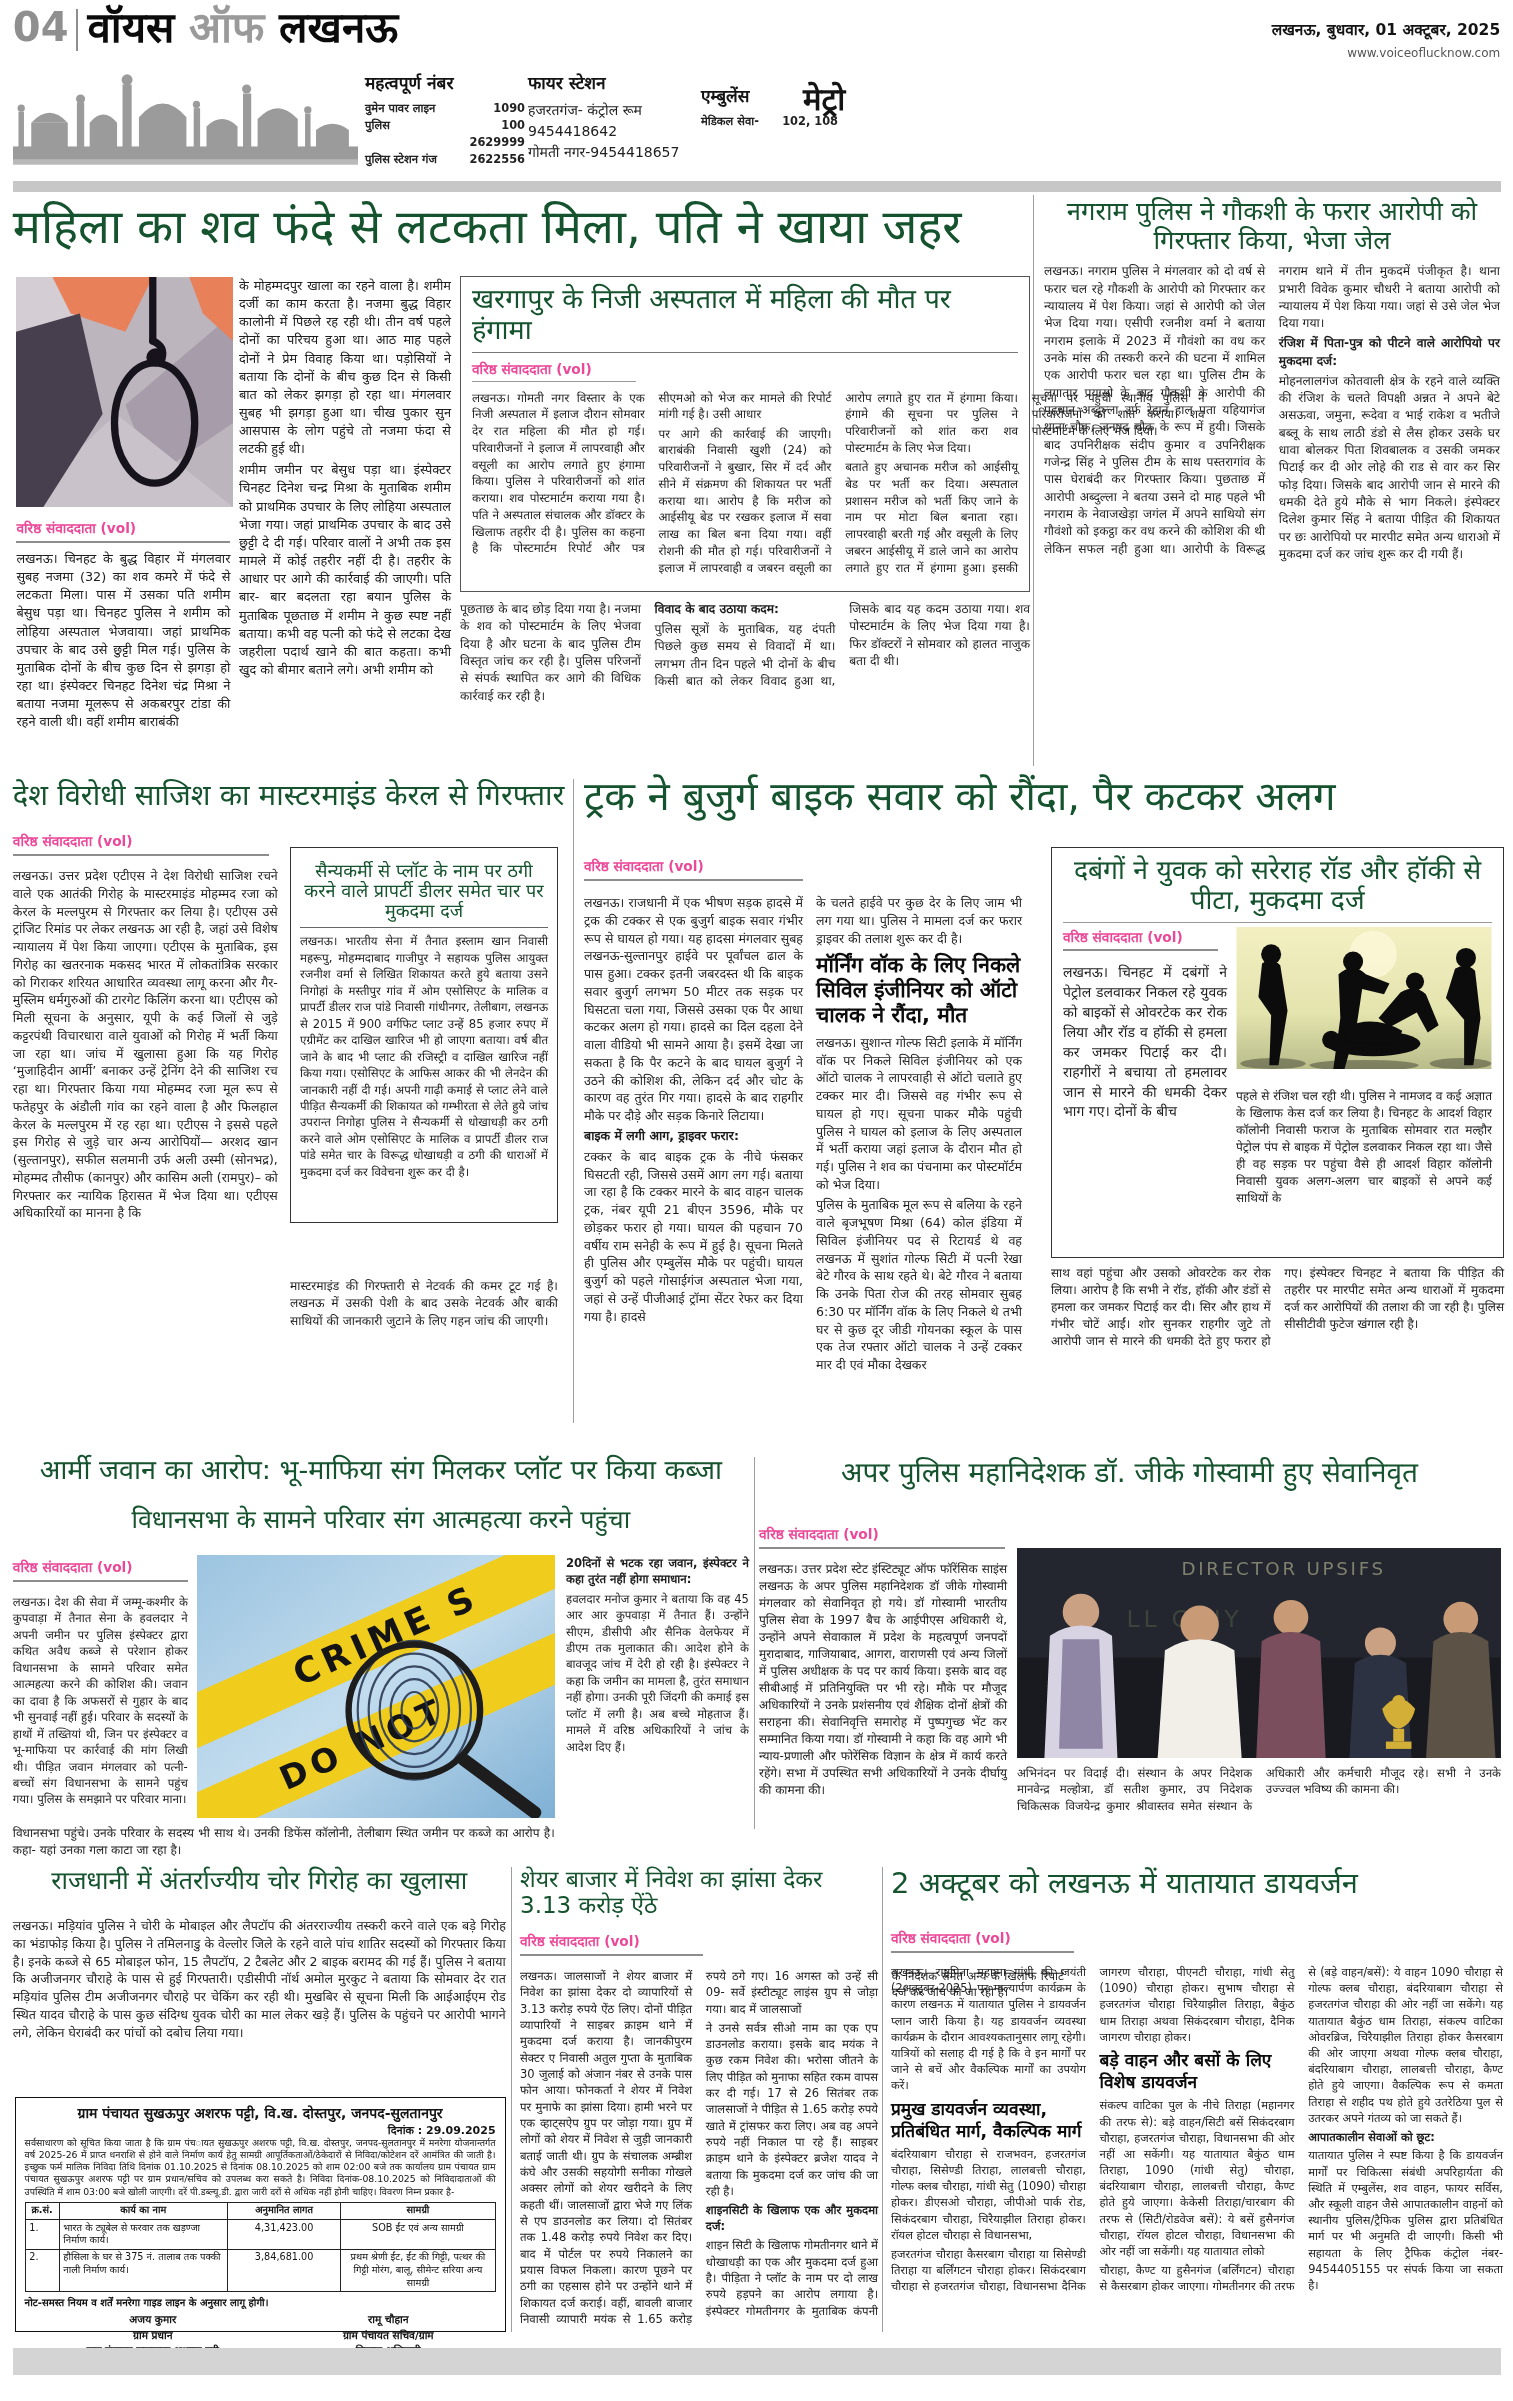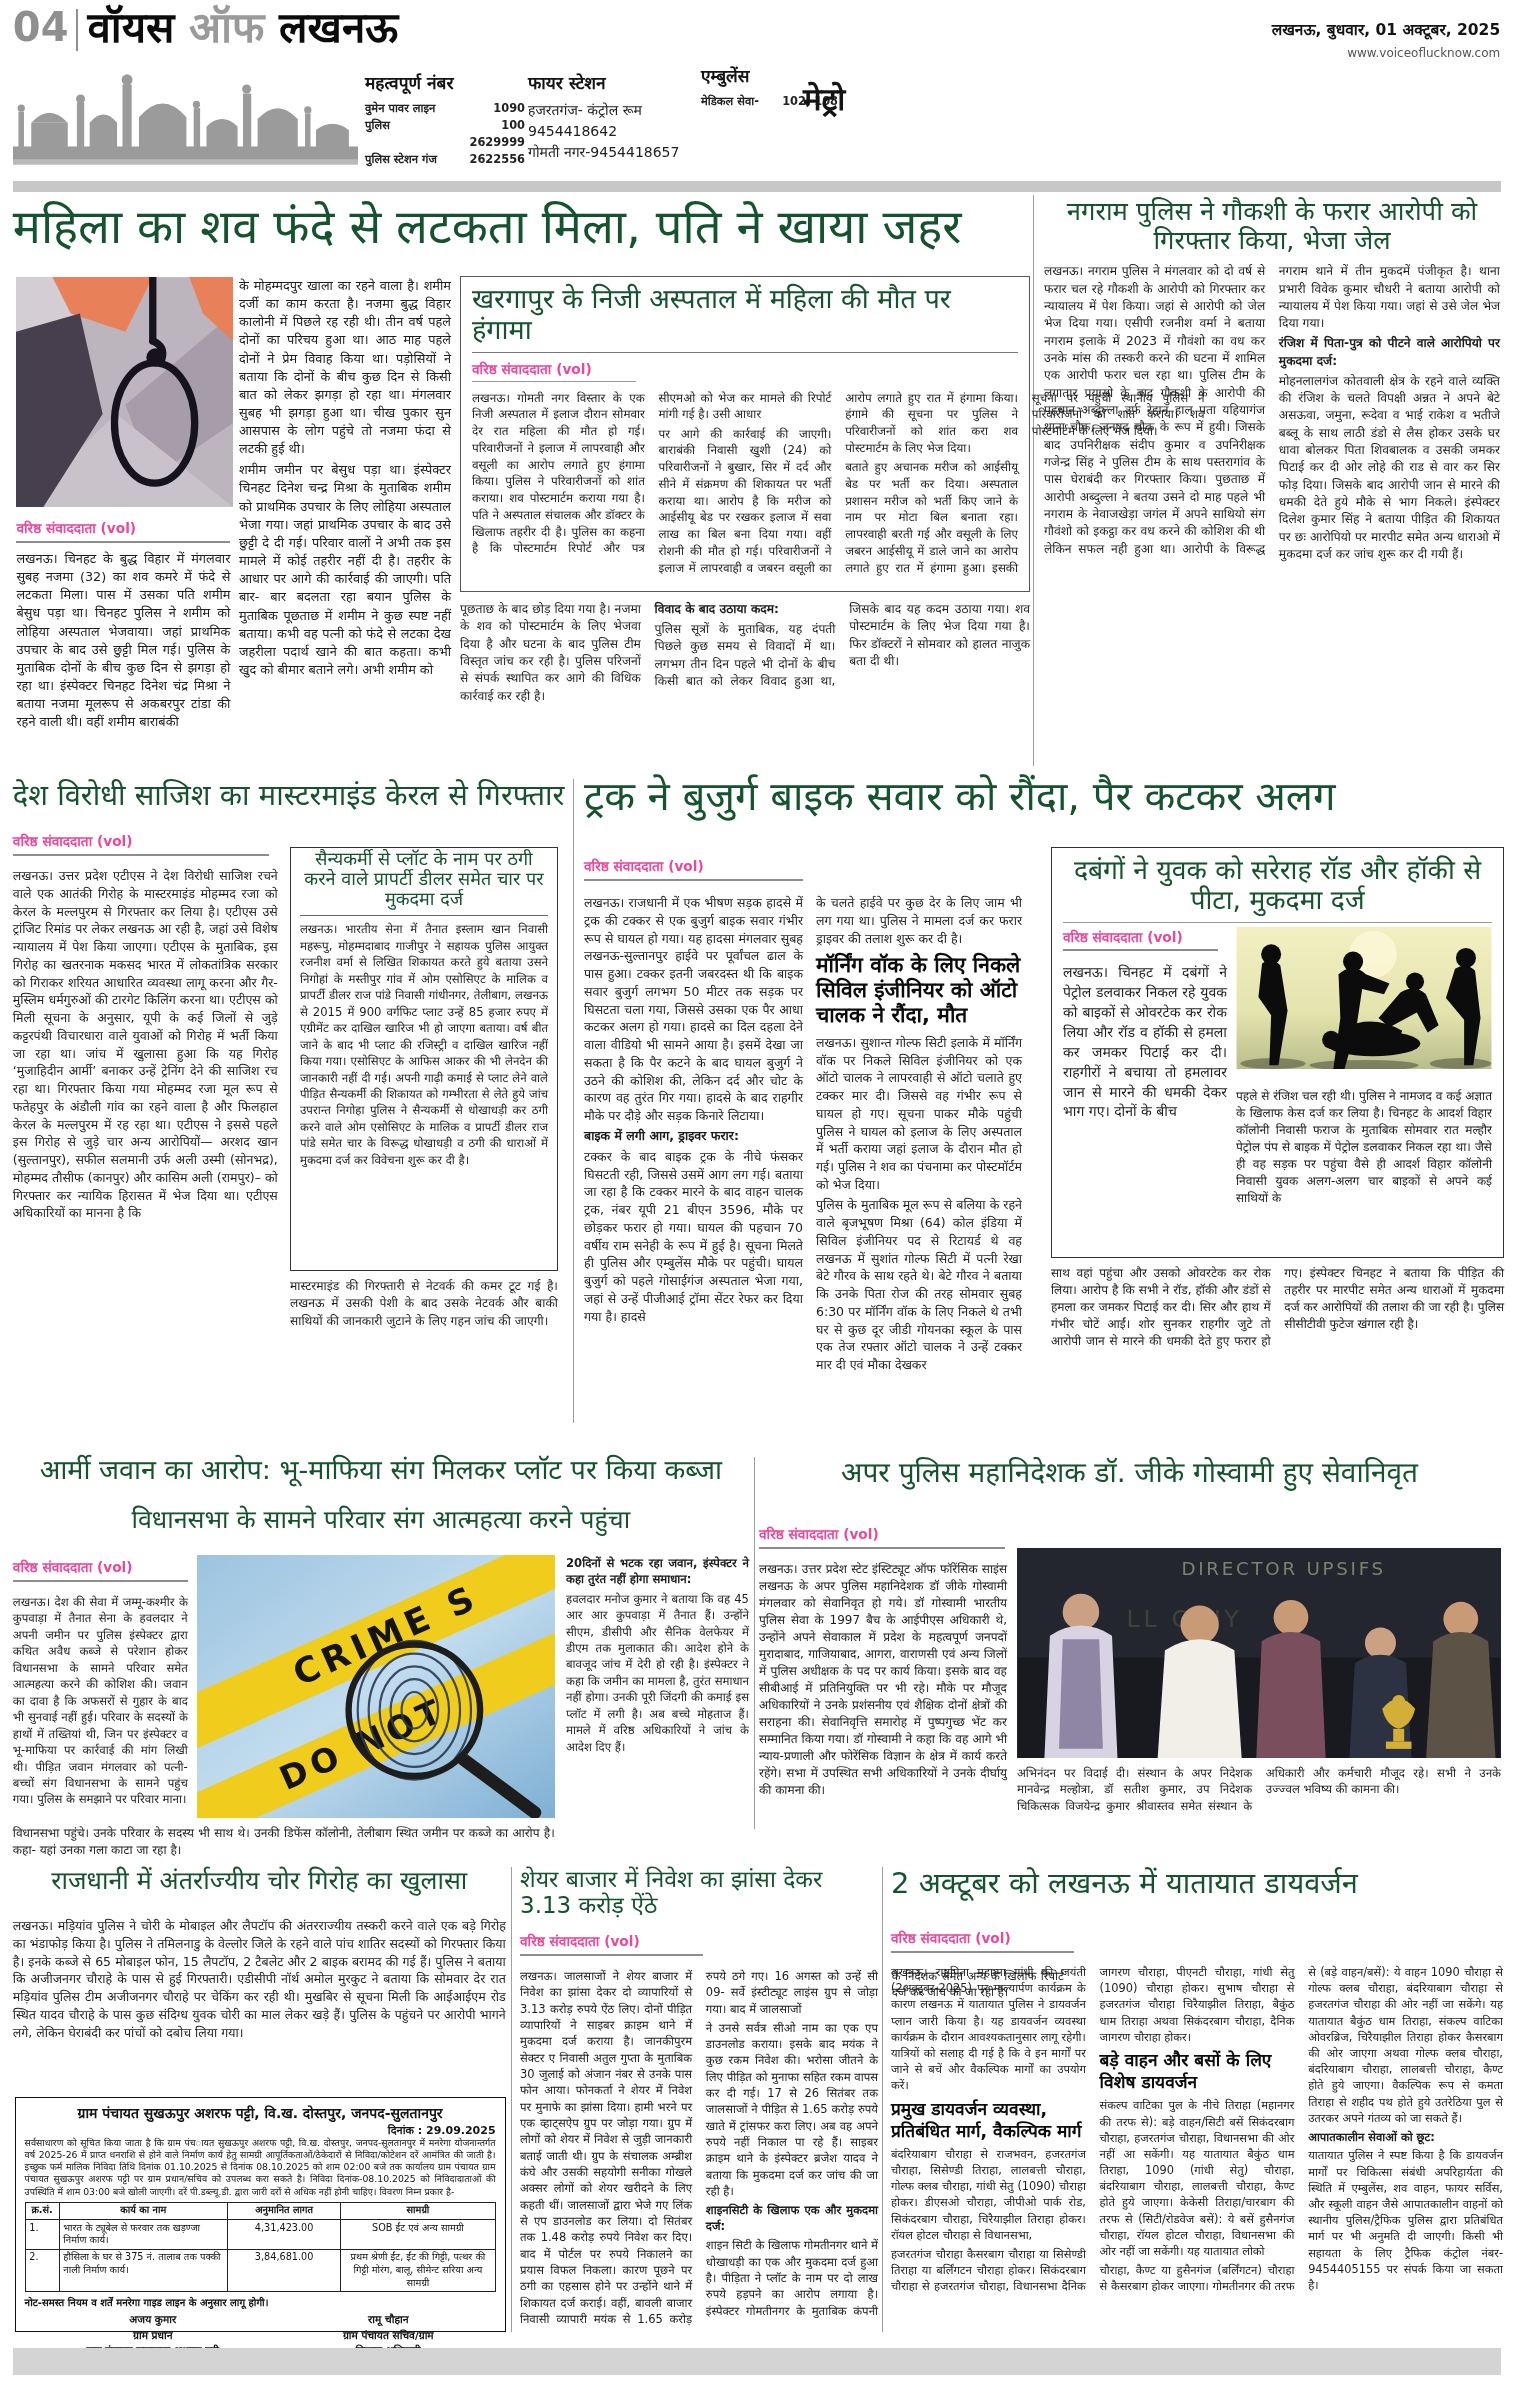--- a/index.html
+++ b/index.html
@@ -92,21 +92,21 @@
       </div>
   </div>
 
   <div class="abs" style="left:528px;top:71px;width:169px;">
     <div class="info-title">फायर स्टेशन</div>
     <div class="info-line">हजरतगंज- कंट्रोल रूम</div>
     <div class="info-line">9454418642</div>
     <div class="info-line">गोमती नगर-9454418657</div>
   </div>
 
-  <div class="abs" style="left:701px;top:64px;width:137px;">
+  <div class="abs" style="left:701px;top:84px;width:137px;">
     <div class="info-title">एम्बुलेंस</div>
     <div class="info-row">
         <span>मेडिकल सेवा-</span>
         <span>102, 108</span>
       </div>
   </div>
 
   <div class="abs" style="left:803px;top:77px;font-size:31px;font-weight:700;">मेट्रो</div>
 
   <div class="abs graybar" style="left:12.8px;top:181px;width:1488px;height:11px;"></div>
@@ -171,21 +171,21 @@
   </div>
 
   <div class="abs hl" style="left:12.8px;top:779px;width:553px;font-size:29px;">देश विरोधी साजिश का मास्टरमाइंड केरल से गिरफ्तार</div>
   <div class="abs" style="left:12.8px;top:831px;width:256px;">
     <div class="byline">वरिष्ठ संवाददाता (vol)</div>
   </div>
   <div class="abs bt" style="left:12.8px;top:867px;width:265px;height:467px;font-size:12.5px;">
     <p>लखनऊ। उत्तर प्रदेश एटीएस ने देश विरोधी साजिश रचने वाले एक आतंकी गिरोह के मास्टरमाइंड मोहम्मद रजा को केरल के मल्लपुरम से गिरफ्तार कर लिया है। एटीएस उसे ट्रांजिट रिमांड पर लेकर लखनऊ आ रही है, जहां उसे विशेष न्यायालय में पेश किया जाएगा। एटीएस के मुताबिक, इस गिरोह का खतरनाक मकसद भारत में लोकतांत्रिक सरकार को गिराकर शरियत आधारित व्यवस्था लागू करना और गैर-मुस्लिम धर्मगुरुओं की टारगेट किलिंग करना था। एटीएस को मिली सूचना के अनुसार, यूपी के कई जिलों से जुड़े कट्टरपंथी विचारधारा वाले युवाओं को गिरोह में भर्ती किया जा रहा था। जांच में खुलासा हुआ कि यह गिरोह ‘मुजाहिदीन आर्मी’ बनाकर उन्हें ट्रेनिंग देने की साजिश रच रहा था। गिरफ्तार किया गया मोहम्मद रजा मूल रूप से फतेहपुर के अंडौली गांव का रहने वाला है और फिलहाल केरल के मल्लपुरम में रह रहा था। एटीएस ने इससे पहले इस गिरोह से जुड़े चार अन्य आरोपियों— अरशद खान (सुल्तानपुर), सफील सलमानी उर्फ अली उस्मी (सोनभद्र), मोहम्मद तौसीफ (कानपुर) और कासिम अली (रामपुर)– को गिरफ्तार कर न्यायिक हिरासत में भेज दिया था। एटीएस अधिकारियों का मानना है कि</p>
   </div>
 
-  <div class="abs nbox" style="left:290px;top:847px;width:268px;height:424px;border-color:#333;padding:1px 9px;">
+  <div class="abs nbox" style="left:290px;top:847px;width:268px;height:376px;border-color:#333;padding:13px 9px;">
     <div class="hl center" style="font-size:18px;border-bottom:1.8px solid #666;padding-bottom:5.5px;margin-bottom:5.5px;">सैन्यकर्मी से प्लॉट के नाम पर ठगी करने वाले प्रापर्टी डीलर समेत चार पर मुकदमा दर्ज</div>
     <div class="bt" style="font-size:11.6px;">
       <p>लखनऊ। भारतीय सेना में तैनात इस्लाम खान निवासी महरूपु, मोहम्मदाबाद गाजीपुर ने सहायक पुलिस आयुक्त रजनीश वर्मा से लिखित शिकायत करते हुये बताया उसने निगोहां के मस्तीपुर गांव में ओम एसोसिएट के मालिक व प्रापर्टी डीलर राज पांडे निवासी गांधीनगर, तेलीबाग, लखनऊ से 2015 में 900 वर्गफिट प्लाट उन्हें 85 हजार रुपए में एग्रीमेंट कर दाखिल खारिज भी हो जाएगा बताया। वर्ष बीत जाने के बाद भी प्लाट की रजिस्ट्री व दाखिल खारिज नहीं किया गया। एसोसिएट के आफिस आकर की भी लेनदेन की जानकारी नहीं दी गई। अपनी गाढ़ी कमाई से प्लाट लेने वाले पीड़ित सैन्यकर्मी की शिकायत को गम्भीरता से लेते हुये जांच उपरान्त निगोहा पुलिस ने सैन्यकर्मी से धोखाधड़ी कर ठगी करने वाले ओम एसोसिएट के मालिक व प्रापर्टी डीलर राज पांडे समेत चार के विरूद्ध धोखाधड़ी व ठगी की धाराओं में मुकदमा दर्ज कर विवेचना शुरू कर दी है।</p>
     </div>
   </div>
   <div class="abs bt" style="left:290px;top:1278px;width:268px;height:55px;font-size:12.2px;">
     <p>मास्टरमाइंड की गिरफ्तारी से नेटवर्क की कमर टूट गई है। लखनऊ में उसकी पेशी के बाद उसके नेटवर्क और बाकी साथियों की जानकारी जुटाने के लिए गहन जांच की जाएगी।</p>
   </div>
 
   <div class="vline" style="left:573px;top:779px;height:644px;"></div>

